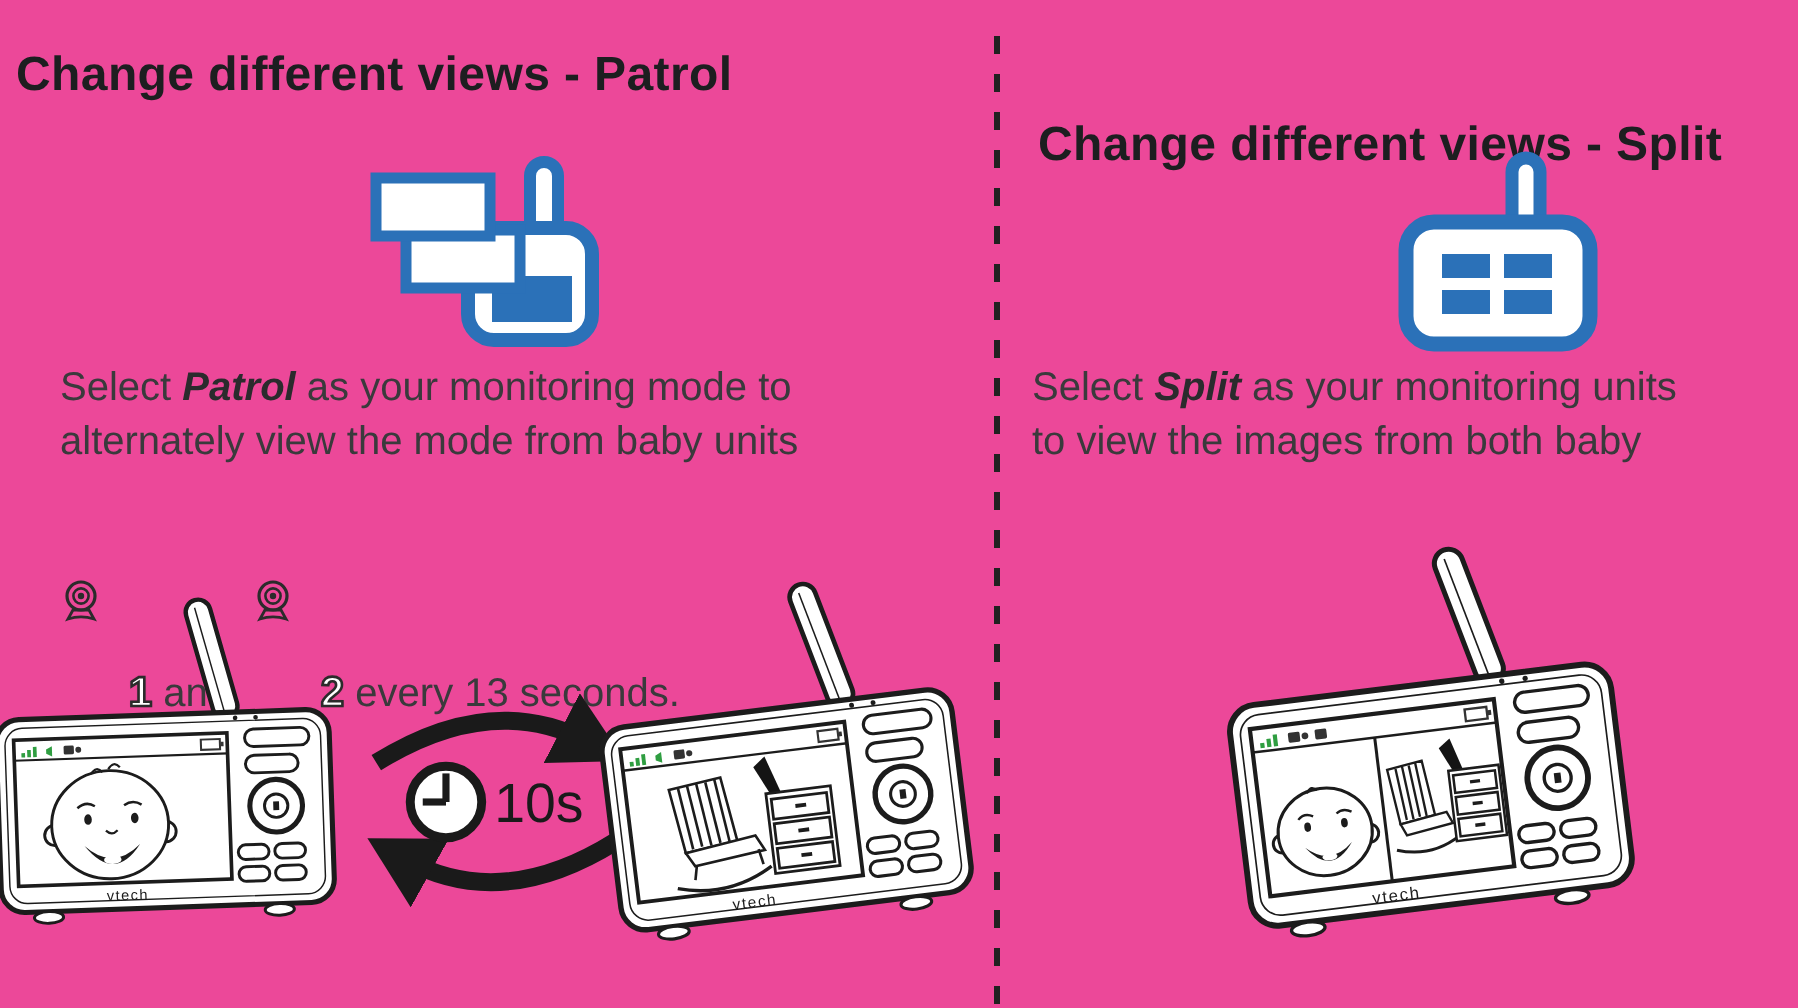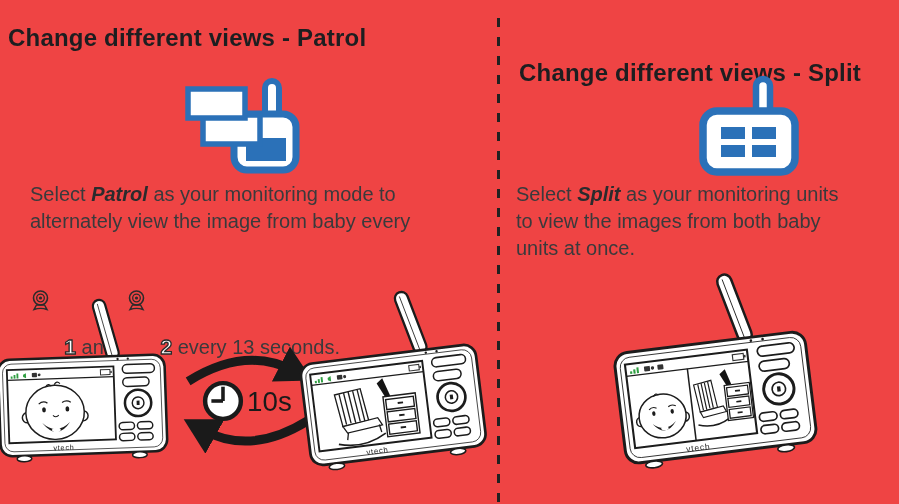--- a/index.html
+++ b/index.html
@@ -3,21 +3,21 @@
 <meta charset="utf-8">
 <style>
   html,body{margin:0;padding:0;}
   body{
     font-family:"Liberation Sans", sans-serif;
     background:#ffffff;
   }
   .page{
     position:relative;
     width:899px;height:504px;
-    background:#ef4444;
+    background:#ec4899;
     overflow:hidden;
   }
   .heading{
     position:absolute;
     font-size:24px;
     font-weight:700;
     color:#1d1e20;
     letter-spacing:0.2px;
     white-space:nowrap;
   }
@@ -70,21 +70,21 @@
         <rect x="54" y="38" width="62" height="56" rx="13" stroke-width="7"></rect>
         <rect x="66" y="62" width="40" height="23" fill="#2b71b8" stroke="none"></rect>
         <rect x="23" y="39" width="57" height="29" stroke-width="5.5"></rect>
         <rect x="8" y="13" width="57" height="29" stroke-width="5.5"></rect>
       </g>
     </svg>
   </div>
 
   <div class="desc left">
     <span>Select </span><span class="bold">Patrol</span><span> as your monitoring mode to</span><br>
-    <span>alternately view the image from baby every</span><br>
+    <span>alternately view the mode from baby units</span><br>
     <span class="cam-glyph">
       <svg width="21" height="22" viewBox="0 0 21 22">
         <g stroke="#2b2b2b" fill="none">
           <circle cx="10.5" cy="9" r="7" stroke-width="1.6"></circle>
           <circle cx="10.5" cy="9" r="3.8" stroke-width="1.3"></circle>
           <circle cx="10.5" cy="9" r="1.6" fill="#2b2b2b" stroke="none"></circle>
           <path d="M6.5 16 L14.5 16 L17 20.5 Q10.5 18.3 4 20.5 Z" stroke-width="1.4"></path>
         </g>
       </svg>
     </span><span class="cam-num">1</span><span> and </span>
@@ -266,21 +266,20 @@
         <rect x="57" y="53" width="24" height="12"></rect>
         <rect x="26" y="71" width="24" height="12"></rect>
         <rect x="57" y="71" width="24" height="12"></rect>
       </g>
     </svg>
   </div>
 
   <div class="desc right">
     <span>Select </span><span class="bold">Split</span><span> as your monitoring units</span><br>
     <span>to view the images from both baby</span><br>
-    <span>units at once.</span>
   </div>
 
   <div class="monitor m3">
     <svg width="202" height="219" viewBox="0 0 240 260">
       <g transform="rotate(-14 165 88)">
         <rect x="156" y="8" width="17" height="84" rx="8.5" fill="#fff" stroke="#1c1c1c" stroke-width="3"></rect>
         <line x1="163" y1="13" x2="163" y2="88" stroke="#1c1c1c" stroke-width="1"></line>
       </g>
       <rect x="6" y="88" width="228" height="132" rx="16" fill="#fff" stroke="#1c1c1c" stroke-width="3.5"></rect>
       <rect x="12" y="94" width="216" height="120" rx="12" fill="none" stroke="#1c1c1c" stroke-width="1"></rect>

